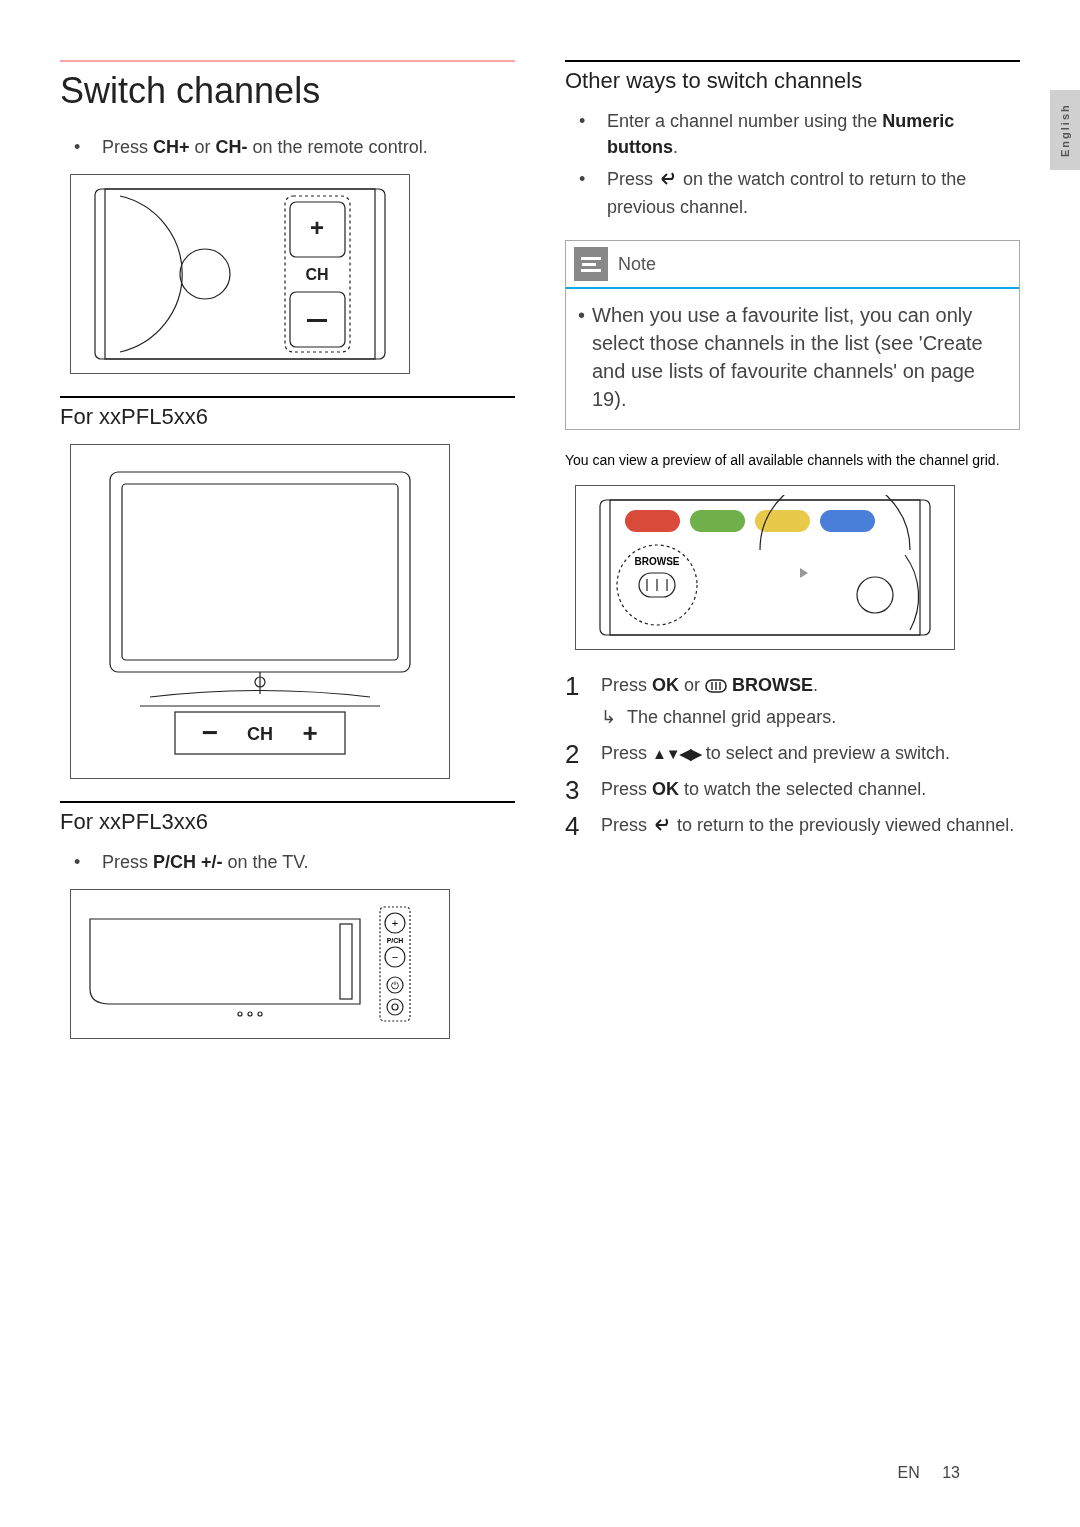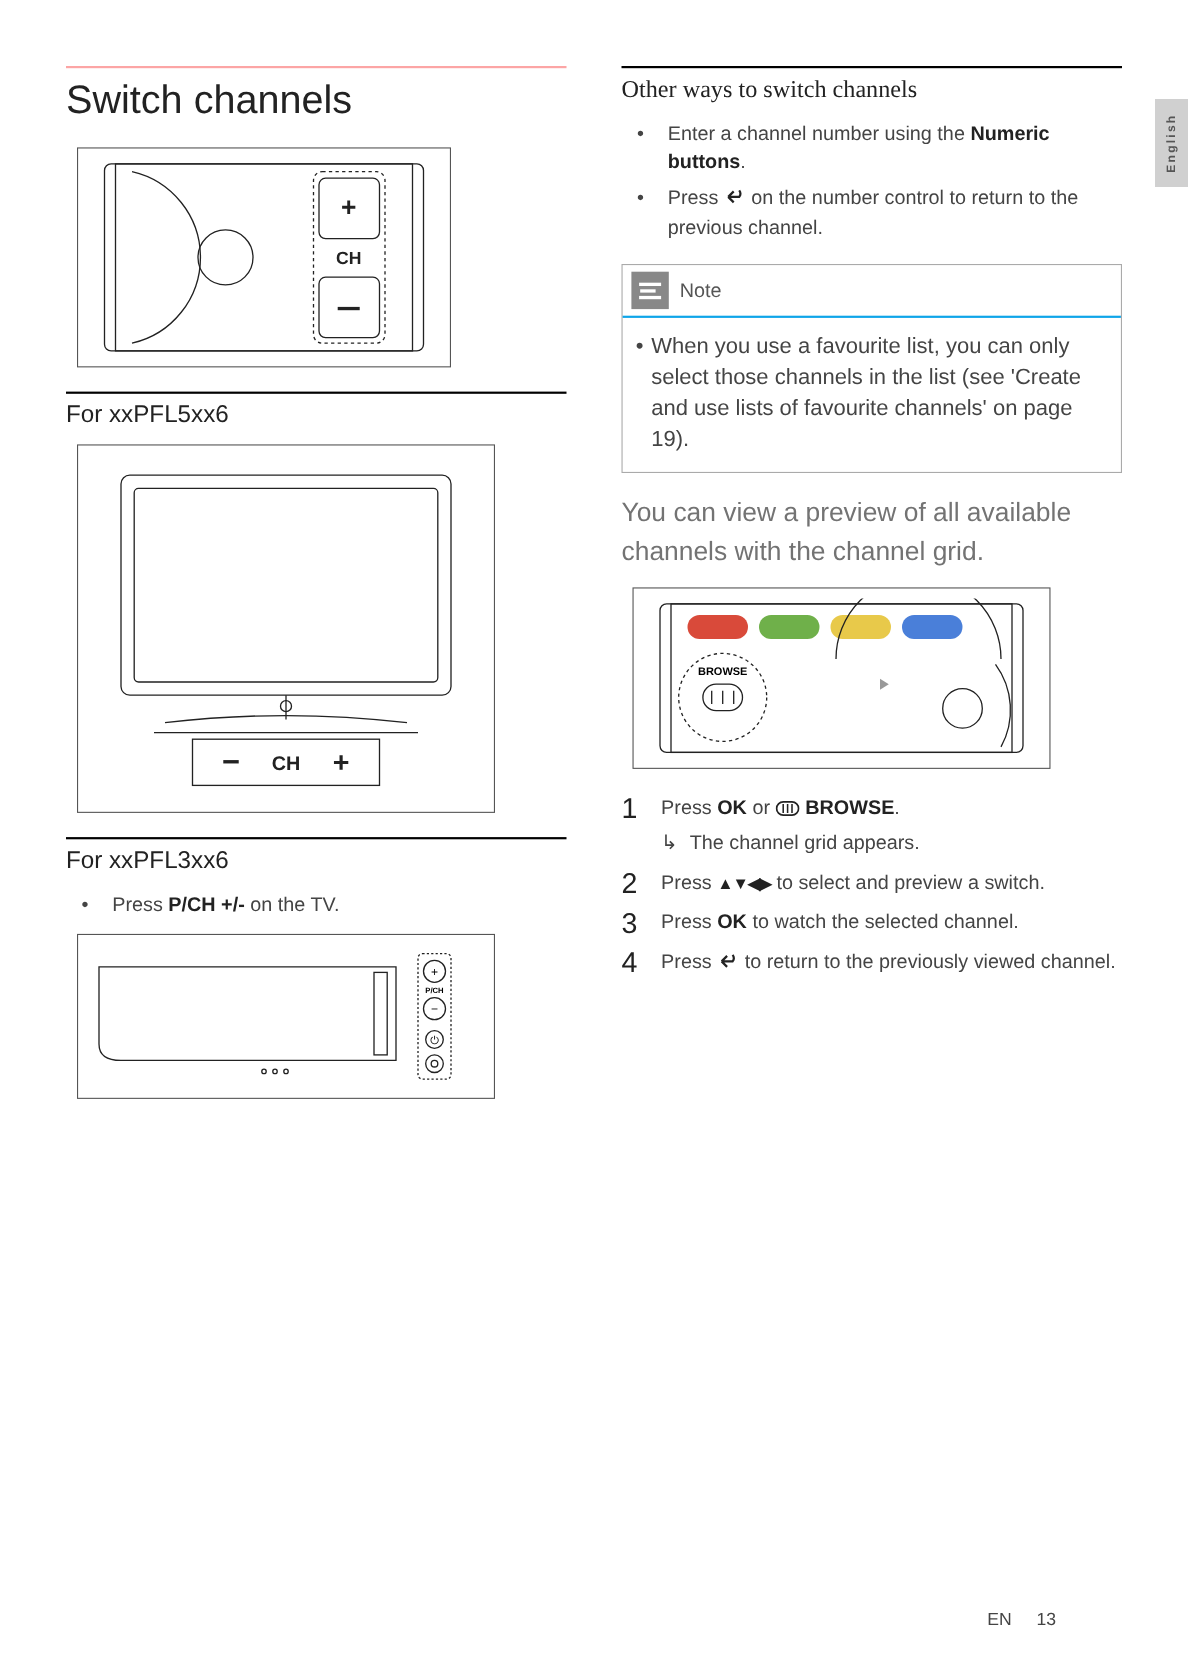--- a/index.html
+++ b/index.html
@@ -46,21 +46,21 @@
   }
   h2 {
     font-weight: 400;
     font-size: 22px;
     border-top: 2px solid #000;
     padding-top: 6px;
     margin-bottom: 14px;
     margin-top: 20px;
     color: #222;
   }
-  h2.no-top-margin { margin-top: 0; font-family: Liberation Serif, serif; }
+  h2.no-top-margin { margin-top: 0; }
   ul.bullets {
     list-style: none;
     padding-left: 0;
     margin-bottom: 14px;
   }
   ul.bullets > li {
     font-size: 18px;
     line-height: 1.45;
     padding-left: 42px;
     position: relative;
@@ -176,38 +176,43 @@
   .footer .pg { margin-left: 18px; text-align: right; }
   .icon-inline {
     display: inline-block;
     vertical-align: -2px;
   }
   .arrow-group {
     font-size: 15px;
     letter-spacing: -1px;
   }
   .para {
-    font-size: 24px;
+    font-size: 14px;
     line-height: 1.45;
-    color: #737373;
+    color: #000000;
     margin-bottom: 10px;
   }
   
   .svg-fill-none { fill: none; stroke: #222; stroke-width: 1.2; }
 </style>
 </head>
 <body>
 
 <div class="lang-tab">English</div>
 
 <div class="columns">
 
   <div class="col">
     <h1>Switch channels</h1>
 
+    <ul class="bullets">
+      <li>
+        <span>Press </span><span class="bold">CH+</span><span> or </span><span class="bold">CH-</span><span> on the remote control.</span>
+      </li>
+    </ul>
 
     <div class="figure remote1">
       <svg width="300" height="180" viewBox="0 0 300 180">
         <rect x="5" y="5" width="290" height="170" rx="6" class="svg-fill-none"></rect>
         <rect x="15" y="5" width="270" height="170" class="svg-fill-none"></rect>
 
         <path d="M 30 12 A 80 80 0 0 1 30 168" class="svg-fill-none"></path>
         <circle cx="115" cy="90" r="25" class="svg-fill-none"></circle>
 
         <rect x="195" y="12" width="65" height="156" rx="8" class="svg-fill-none" stroke-dasharray="3 3"></rect>
@@ -269,21 +274,21 @@
 
   <div class="col">
     <h2 class="no-top-margin">Other ways to switch channels</h2>
     <ul class="bullets">
       <li>
         <span>Enter a channel number using the </span><span class="bold">Numeric buttons</span><span>.</span>
       </li>
       <li>
         <span>Press </span><span class="icon-inline"><svg width="20" height="16" viewBox="0 0 20 16">
               <path d="M 4 8 L 9 3 M 4 8 L 9 13 M 4 8 L 14 8 A 5 5 0 0 0 14 2" fill="none" stroke="#222" stroke-width="2"></path>
-            </svg></span><span> on the number control to return to the previous channel.</span>
+            </svg></span><span> on the watch control to return to the previous channel.</span>
       </li>
     </ul>
 
     <div class="note-box">
       <div class="note-head">
         <div class="note-icon">
             <span></span>
             <span></span>
             <span></span>
           </div>

